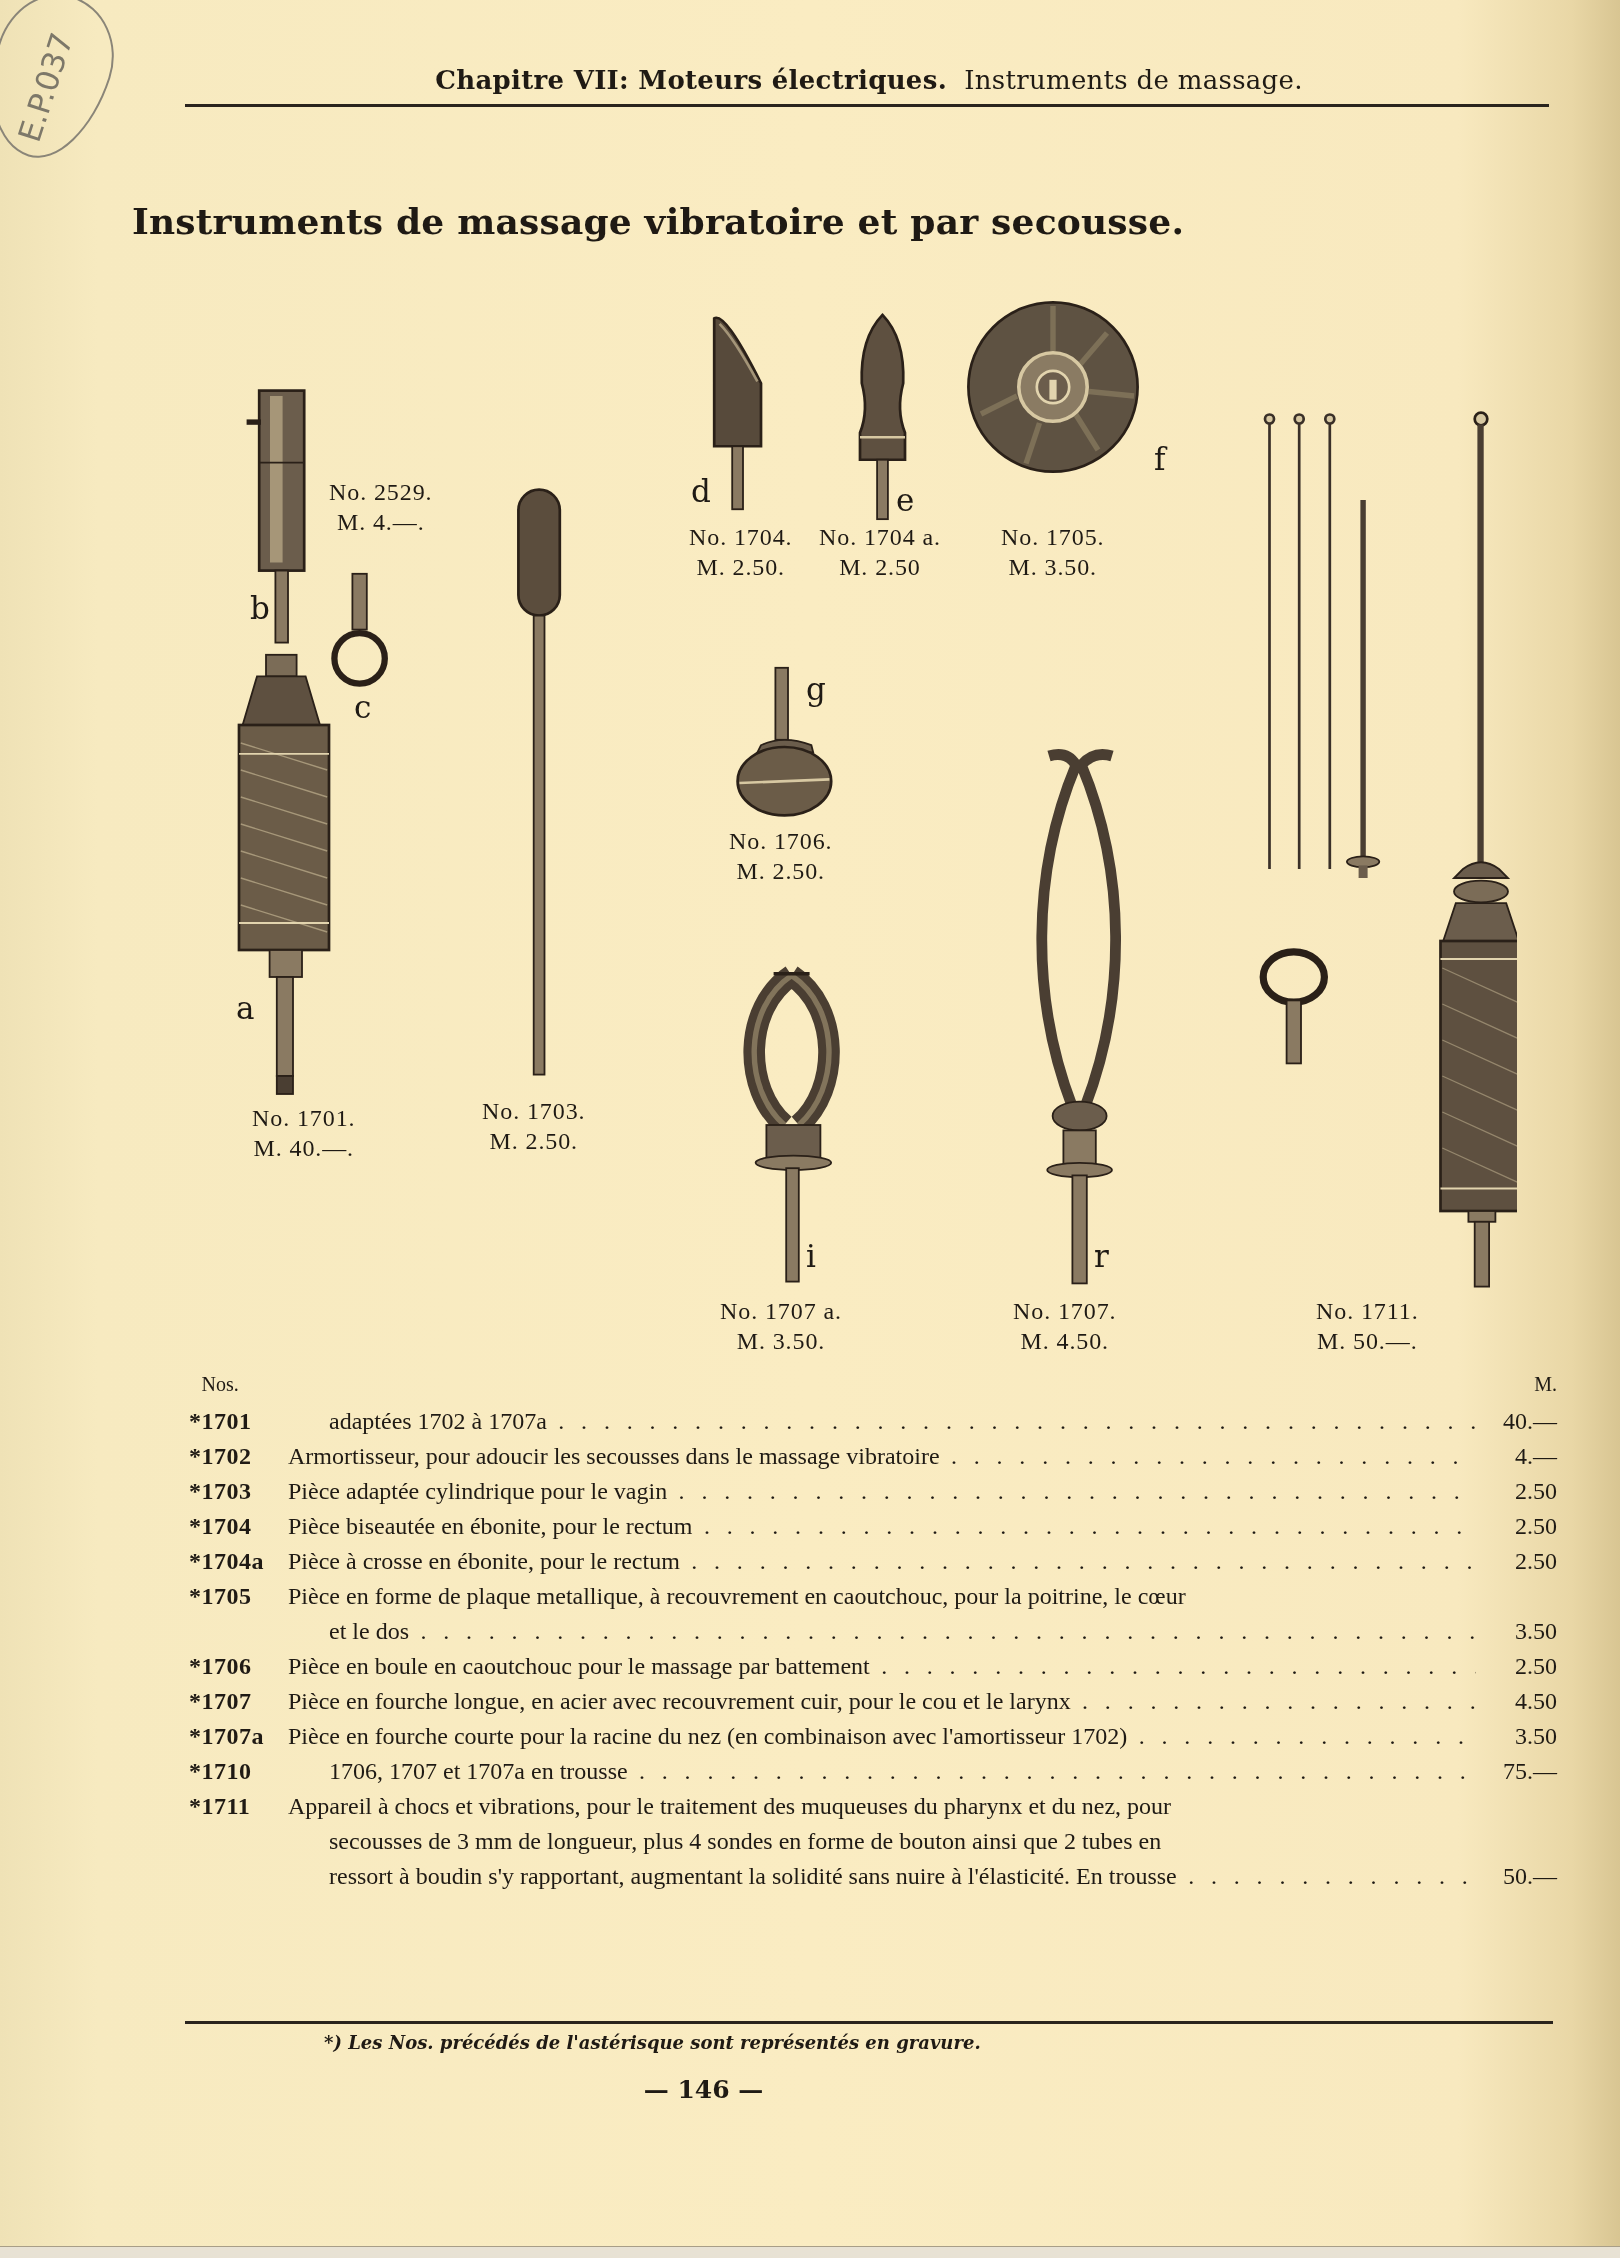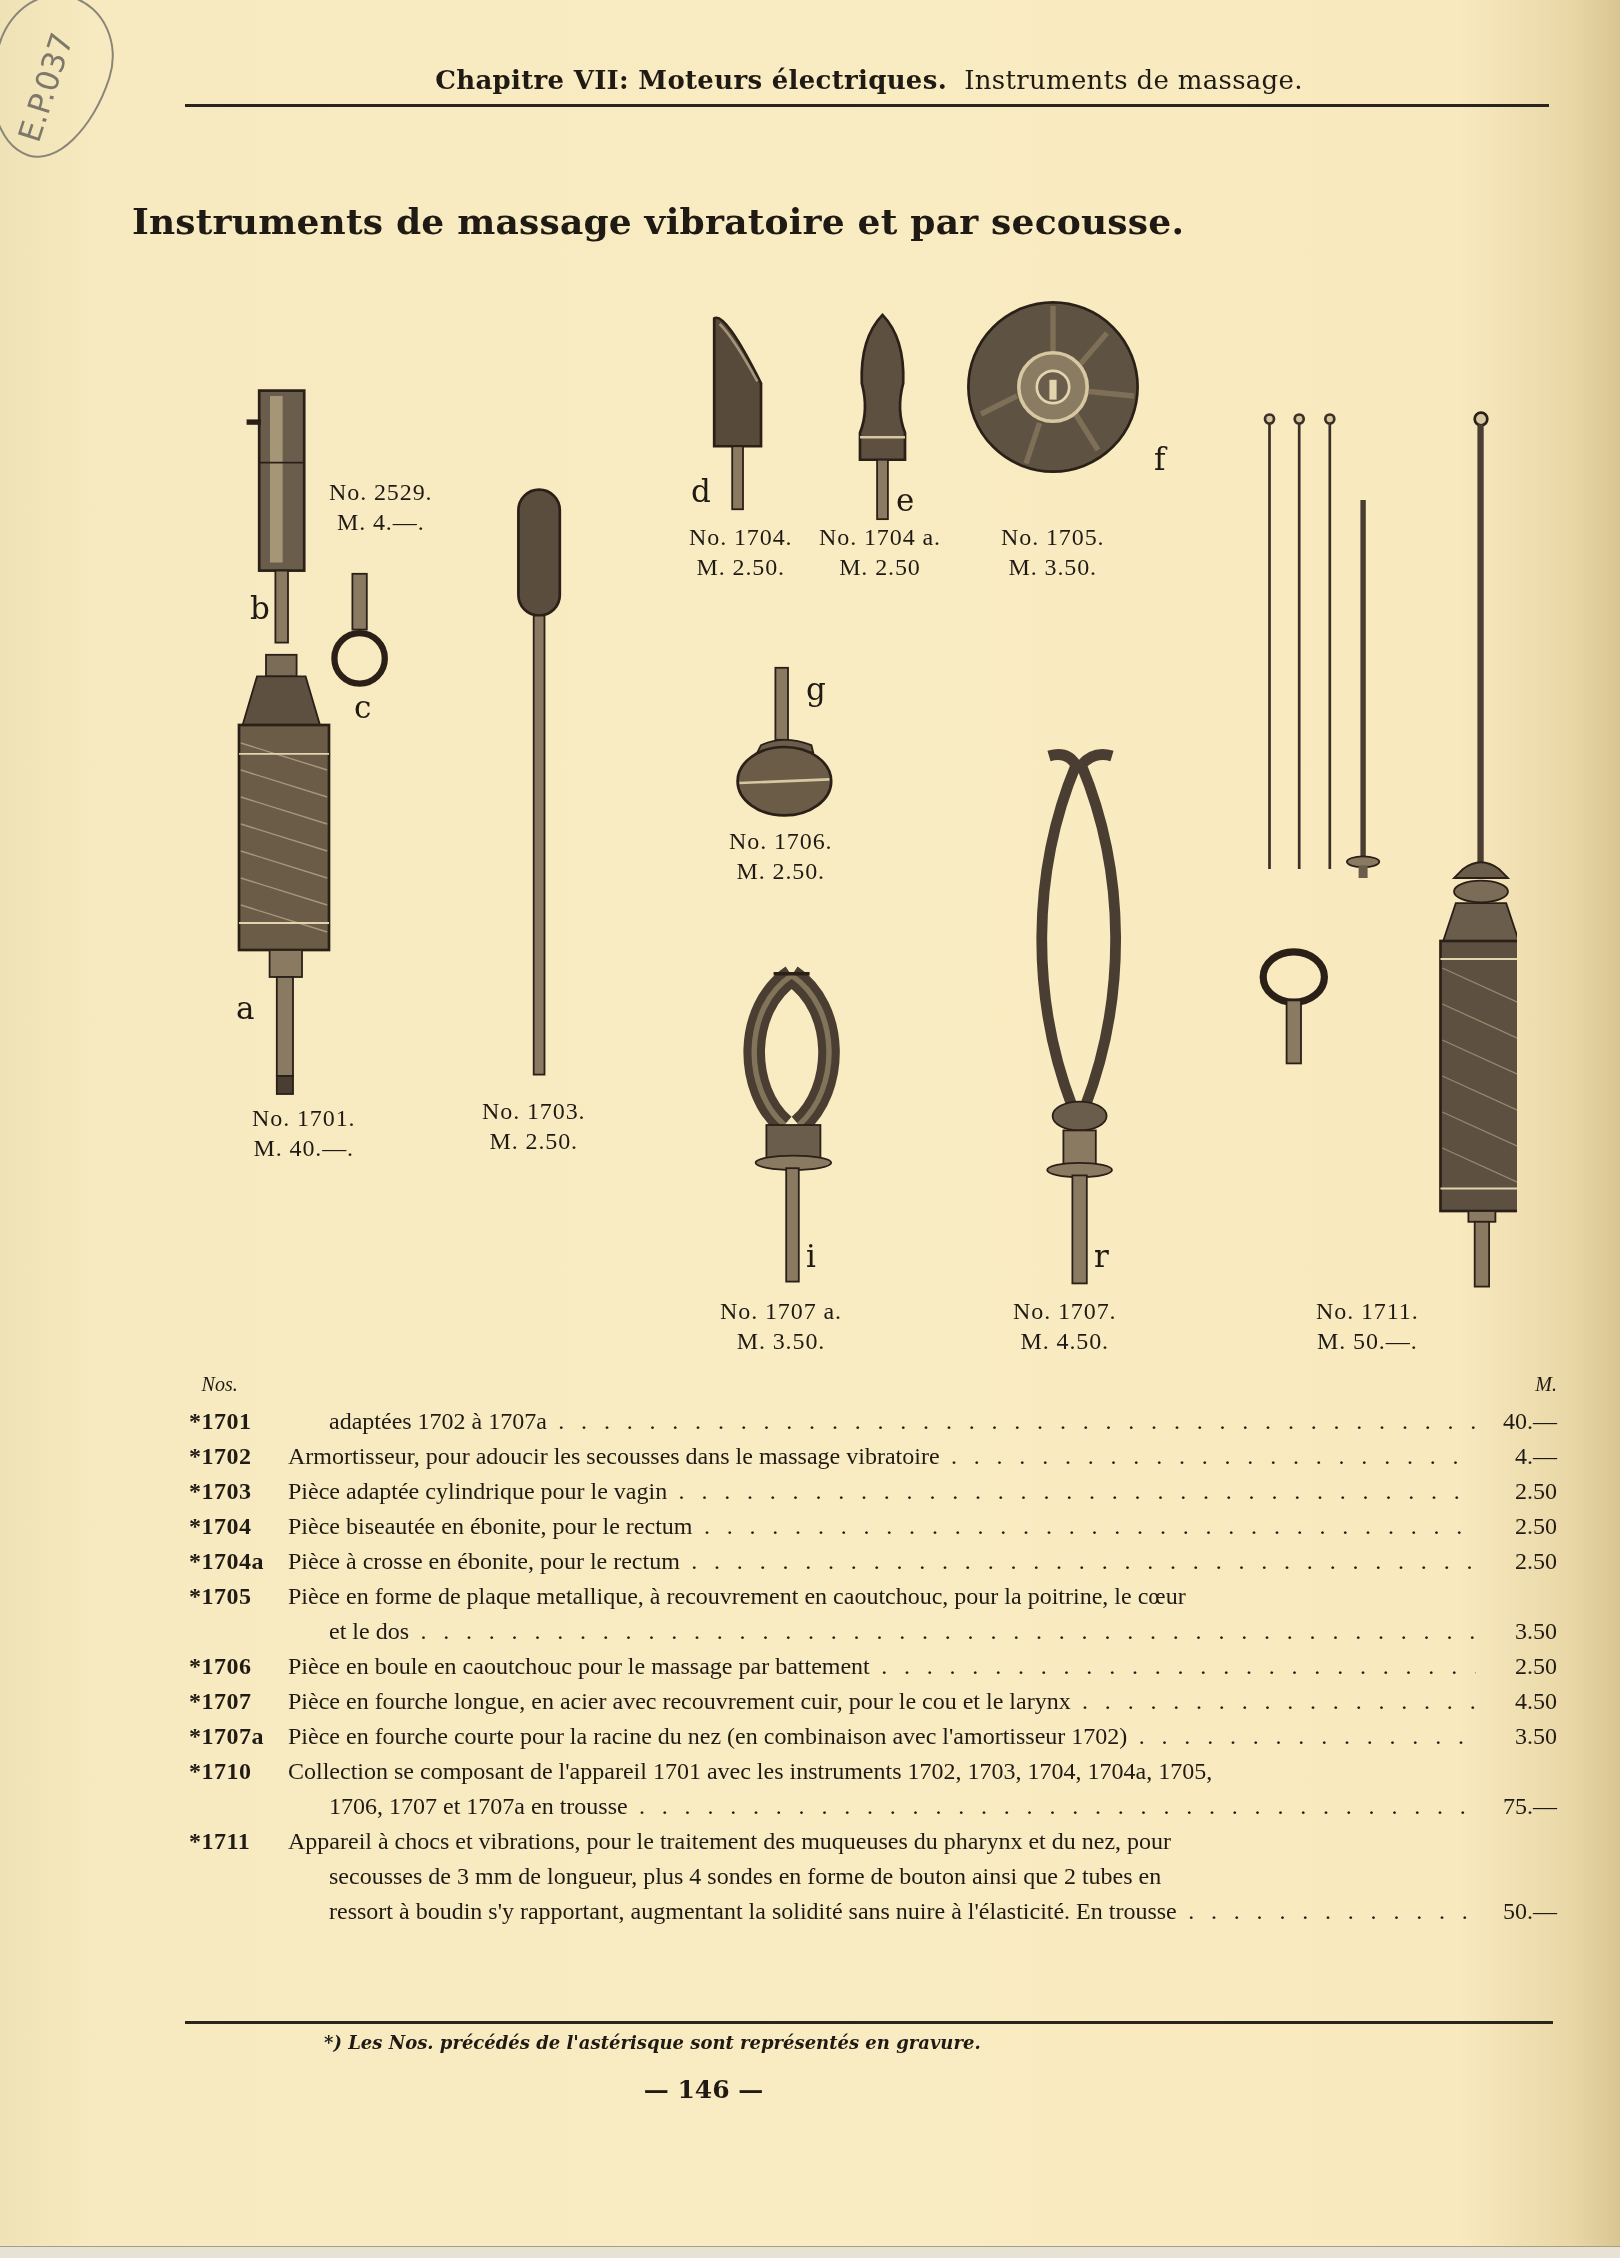--- a/index.html
+++ b/index.html
@@ -12,21 +12,21 @@
   .stamp { position:absolute; left:-9px; top:-7.2px; width:113px; height:162px; border:2.7px solid #8a8578; border-radius:48% 52% 46% 54% / 40% 40% 60% 60%; transform:rotate(18deg); }
   .stamp-text { position:absolute; left:10.8px; top:43px; font-family:"DejaVu Sans", sans-serif; font-size:31px; color:#7d7869; transform:rotate(-72deg); transform-origin:left top; white-space:nowrap; top:135px; }
   .running-head { position:absolute; top:65px; left:185px; width:1368px; text-align:center; font-size:26px; letter-spacing:0.3px; }
   .running-head .ch { font-weight:bold; }
   .rule-top { position:absolute; top:104px; left:185px; width:1364px; height:2.7px; background:#2a241d; }
   .page-title { position:absolute; top:200px; left:0; width:1316px; text-align:center; font-size:36px; font-weight:bold; letter-spacing:0.2px; }
   .fig { position:absolute; }
   .cap { position:absolute; font-family:"Liberation Serif", serif; font-size:24px; line-height:30px; text-align:center; white-space:nowrap; letter-spacing:0.9px; }
   .letter { position:absolute; font-family:"DejaVu Serif", serif; font-size:31px; }
   .table { position:absolute; top:1373px; left:189px; width:1368px; font-family:"Liberation Serif", serif; font-size:24px; }
-  .hdr { position:relative; height:31px;font-style:italic; }
+  .hdr { position:relative; height:31px; }
   .hdr .nos { position:absolute; left:12.6px; top:0; font-size:20px; }
   .hdr .m { position:absolute; right:0; top:0; font-size:20px; }
   .row { position:relative; line-height:35px; }
   .row .no { position:absolute; left:0; width:99px; font-weight:bold; letter-spacing:0.5px; }
   .row .line { margin-left:99px; margin-right:81px; position:relative; white-space:nowrap; overflow:hidden; }
   .row .line.cont { margin-left:140px; }
   .row .line.leader::after { content:" . . . . . . . . . . . . . . . . . . . . . . . . . . . . . . . . . . . . . . . . . . . . . . . . . . . . . . . . . . . . . . . . . . . . ."; letter-spacing:5.4px; }
   .row .price { position:absolute; right:0; width:81px; text-align:right; bottom:0; line-height:35px; }
   .rule-bottom { position:absolute; top:2021px; left:185px; width:1368px; height:2.7px; background:#2a241d; }
   .footnote { position:absolute; top:2032px; left:324px; font-family:"DejaVu Serif", serif; font-style:italic; font-size:18px;font-weight:bold; }
@@ -273,21 +273,20 @@
     <div class="line leader">Pièce en fourche longue, en acier avec recouvrement cuir, pour le cou et le larynx</div>
     <span class="price">4.50</span>
   </div>
   <div class="row">
     <span class="no">*1707a</span>
     <div class="line leader">Pièce en fourche courte pour la racine du nez (en combinaison avec l'amortisseur 1702)</div>
     <span class="price">3.50</span>
   </div>
   <div class="row">
     <span class="no">*1710</span>
-    <div class="line">Collection se composant de l'appareil 1701 avec les instruments 1702, 1703, 1704, 1704a, 1705,</div>
     <div class="line cont leader">1706, 1707 et 1707a en trousse</div>
     <span class="price">75.—</span>
   </div>
   <div class="row">
     <span class="no">*1711</span>
     <div class="line">Appareil à chocs et vibrations, pour le traitement des muqueuses du pharynx et du nez, pour</div>
     <div class="line cont">secousses de 3 mm de longueur, plus 4 sondes en forme de bouton ainsi que 2 tubes en</div>
     <div class="line cont leader">ressort à boudin s'y rapportant, augmentant la solidité sans nuire à l'élasticité. En trousse</div>
     <span class="price">50.—</span>
   </div>

